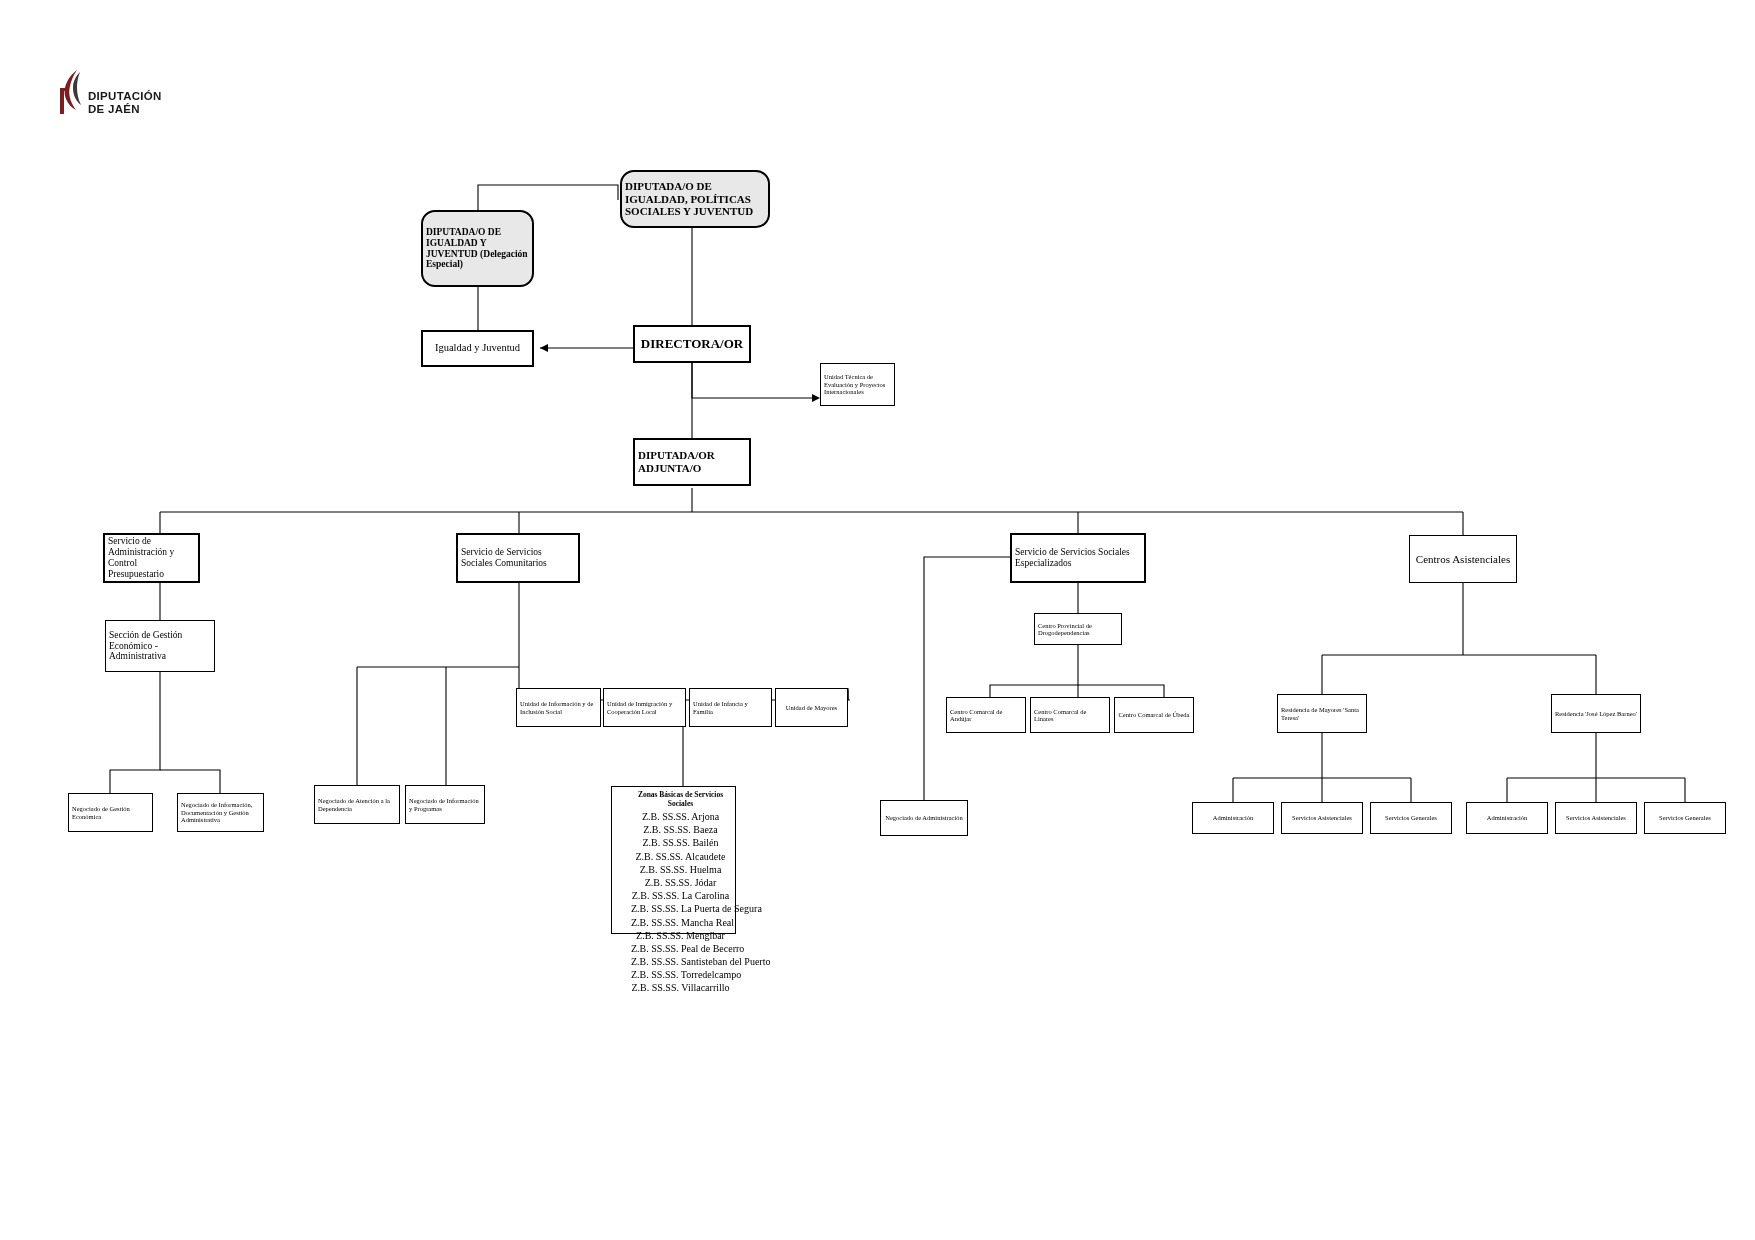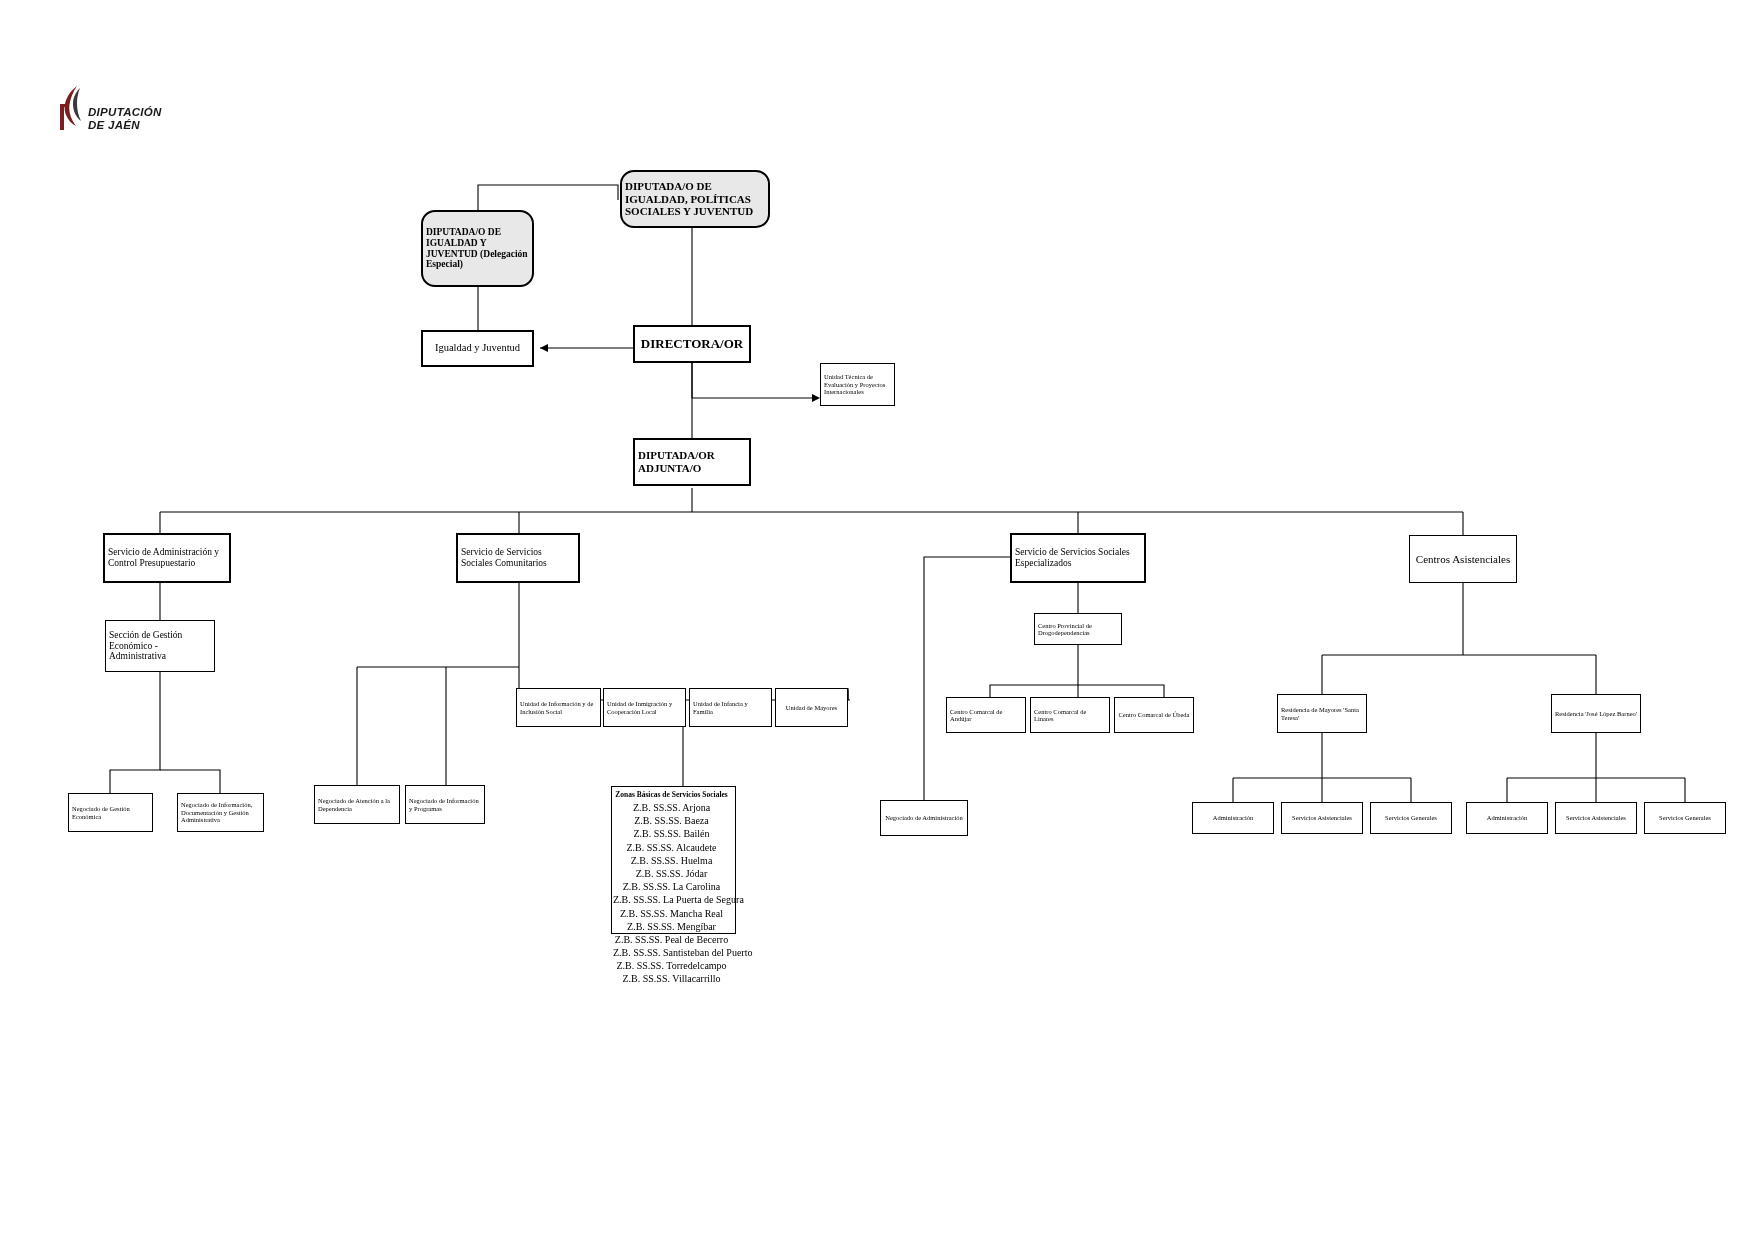--- a/index.html
+++ b/index.html
@@ -46,24 +46,23 @@
   .lines {
     position: absolute;
     left: 0; top: 0;
     width: 1755px;
     height: 1240px;
     pointer-events: none;
   }
   .logo {
     position: absolute;
     left: 60px;
-    top: 84px;
+    top: 68px;
     width: 130px;
     height: 48px;
-    font-style: italic;
   }
   .logo .mark {
     position: absolute;
     left: 0; top: 0;
     width: 26px; height: 46px;
   }
   .logo .txt {
     position: absolute;
     left: 28px;
     top: 22px;
@@ -85,21 +84,21 @@
     font-size: 12.5px;
     line-height: 1.35;
     letter-spacing: .2px;
     white-space: pre-line;
   }
   .zone-box {
     position: absolute;
     box-sizing: border-box;
     border: 1px solid #000;
     background: #fff;
-    padding: 3px 5px 4px 1px;
+    padding: 3px 5px 4px 19px;
   }
   .zone-box .zt-title {
     font-size: 7.5px;
     font-weight: bold;
     text-align: center;
     margin-bottom: 2px;
   }
   .zone-box ul {
     margin: 0; padding: 0; list-style: none;
   }
@@ -221,21 +220,21 @@
   </div>
 
   <div class="node" style="left:820px; top:363px; width:75px; height:43px; font-size:6.5px;">
     <span>Unidad Técnica de Evaluación y Proyectos Internacionales</span>
   </div>
 
   <div class="node thick bold" style="left:633px; top:438px; width:118px; height:48px; font-size:11px;">
     <span>DIPUTADA/OR ADJUNTA/O</span>
   </div>
 
-  <div class="node thick" style="left:103px; top:533px; width:128px; height:50px; font-size:9.5px;">
+  <div class="node thick" style="left:103px; top:533px; width:97px; height:50px; font-size:9.5px;">
     <span>Servicio de Administración y Control Presupuestario</span>
   </div>
 
   <div class="node thick" style="left:456px; top:533px; width:124px; height:50px; font-size:9.5px;">
     <span>Servicio de Servicios Sociales Comunitarios</span>
   </div>
 
   <div class="node thick" style="left:1010px; top:533px; width:136px; height:50px; font-size:9.5px;">
     <span>Servicio de Servicios Sociales Especializados</span>
   </div>

